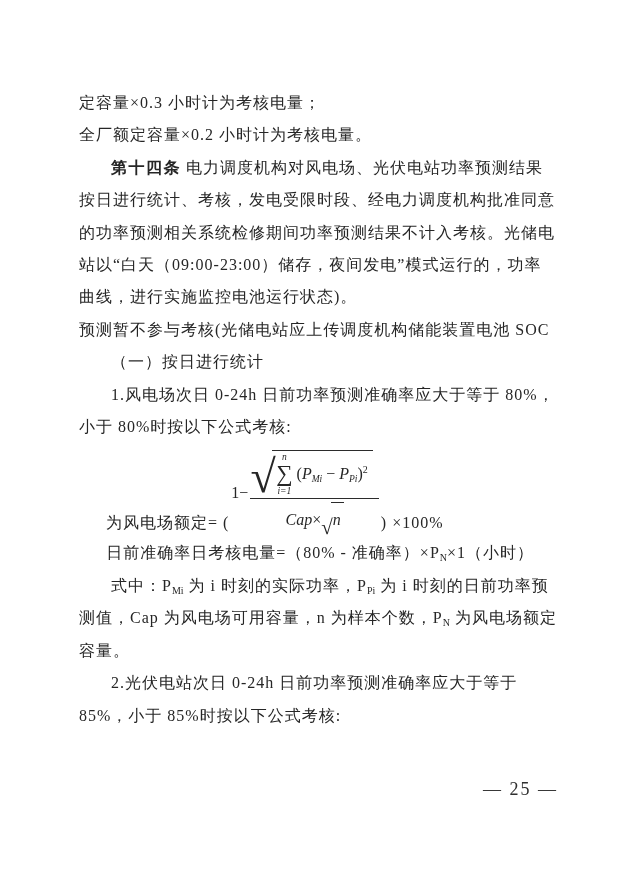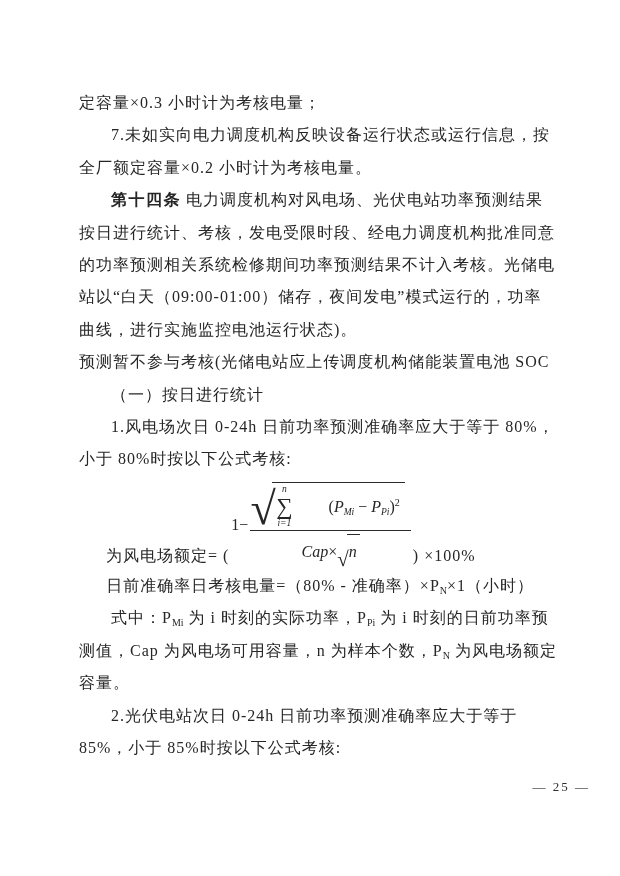--- a/index.html
+++ b/index.html
@@ -25,50 +25,49 @@
   .fgroup{display:flex;align-items:center;margin:0 2px;}
   .oneminus{font-size:16px;margin-right:2px;letter-spacing:0;}
   .frac{display:inline-flex;flex-direction:column;align-items:center;}
   .fnum{display:inline-flex;align-items:flex-end;border-bottom:1.6px solid #2b2b2b;padding:0 6px 2px 0;}
   .root{display:inline-flex;align-items:flex-end;}
   .rsign{font-size:46px;line-height:0.92;margin-right:-4px;transform:translateY(2px);font-weight:400;}
   .rbody{border-top:1.6px solid #2b2b2b;padding:2px 5px 0 4px;display:inline-flex;align-items:center;}
   .sum{display:inline-flex;flex-direction:column;align-items:center;line-height:1;margin-right:4px;}
   .slim{font-size:9.5px;font-style:italic;letter-spacing:0;}
   .sigma{font-size:23px;line-height:1.05;letter-spacing:0;}
-  .term{font-size:16px;letter-spacing:0;white-space:nowrap;margin-left:32px;}
+  .term{font-size:16px;letter-spacing:0;white-space:nowrap;}
   .term i,.fden i{font-family:"Liberation Serif","DejaVu Serif",serif;}
   sub.msub{font-size:9.5px;font-style:italic;vertical-align:-3px;letter-spacing:0;line-height:0;}
   sup.msup{font-size:10px;vertical-align:6px;letter-spacing:0;line-height:0;}
   .fden{display:inline-flex;align-items:flex-end;padding-top:3px;font-size:16px;letter-spacing:0;}
   .root.small .rsign{font-size:21px;line-height:0.95;margin-right:-2px;transform:translateY(1px);}
   .root.small .rbody{border-top:1.3px solid #2b2b2b;padding:1px 3px 0 2px;}
   
   .page-num{
-    position:absolute;top:779px;right:58px;font-size:13px;letter-spacing:2px;color:#2f2f2f;
+    position:absolute;top:779px;right:90px;font-size:18px;letter-spacing:2px;color:#2f2f2f;
   }
   .logo{
     position:absolute;top:820px;right:14px;display:flex;align-items:baseline;color:#e60012;
     font-family:"Liberation Sans","DejaVu Sans",sans-serif;
   }
   .logo-escn{font-size:38px;font-weight:800;letter-spacing:-2px;line-height:1;}
   .logo-cn{font-size:29px;font-weight:900;line-height:1;margin-left:5px;letter-spacing:0;}
 </style>
 </head>
 <body>
 
 <div class="page">
   <div class="content">
     <div class="line">定容量×0.3 小时计为考核电量；</div>
-    <div class="line indent">7.未如实向电力调度机构反映设备运行状态或运行信息，按</div>
     <div class="line">全厂额定容量×0.2 小时计为考核电量。</div>
     <div class="line indent"><span class="bold">第十四条</span><span> 电力调度机构对风电场、光伏电站功率预测结果</span></div>
     <div class="line">按日进行统计、考核，发电受限时段、经电力调度机构批准同意</div>
     <div class="line">的功率预测相关系统检修期间功率预测结果不计入考核。光储电</div>
-    <div class="line">站以“白天（09:00-01:00）储存，夜间发电”模式运行的，功率</div>
+    <div class="line">站以“白天（09:00-23:00）储存，夜间发电”模式运行的，功率</div>
     <div class="line">曲线，进行实施监控电池运行状态)。</div>
     <div class="line">预测暂不参与考核(光储电站应上传调度机构储能装置电池 SOC</div>
     <div class="line indent">（一）按日进行统计</div>
     <div class="line indent">1.风电场次日 0-24h 日前功率预测准确率应大于等于 80%，</div>
     <div class="line">小于 80%时按以下公式考核:</div>
 
     <div class="formula-row">
       <span class="flabel">为风电场额定= (</span>
       <span class="fgroup">
         <span class="oneminus">1−</span>

